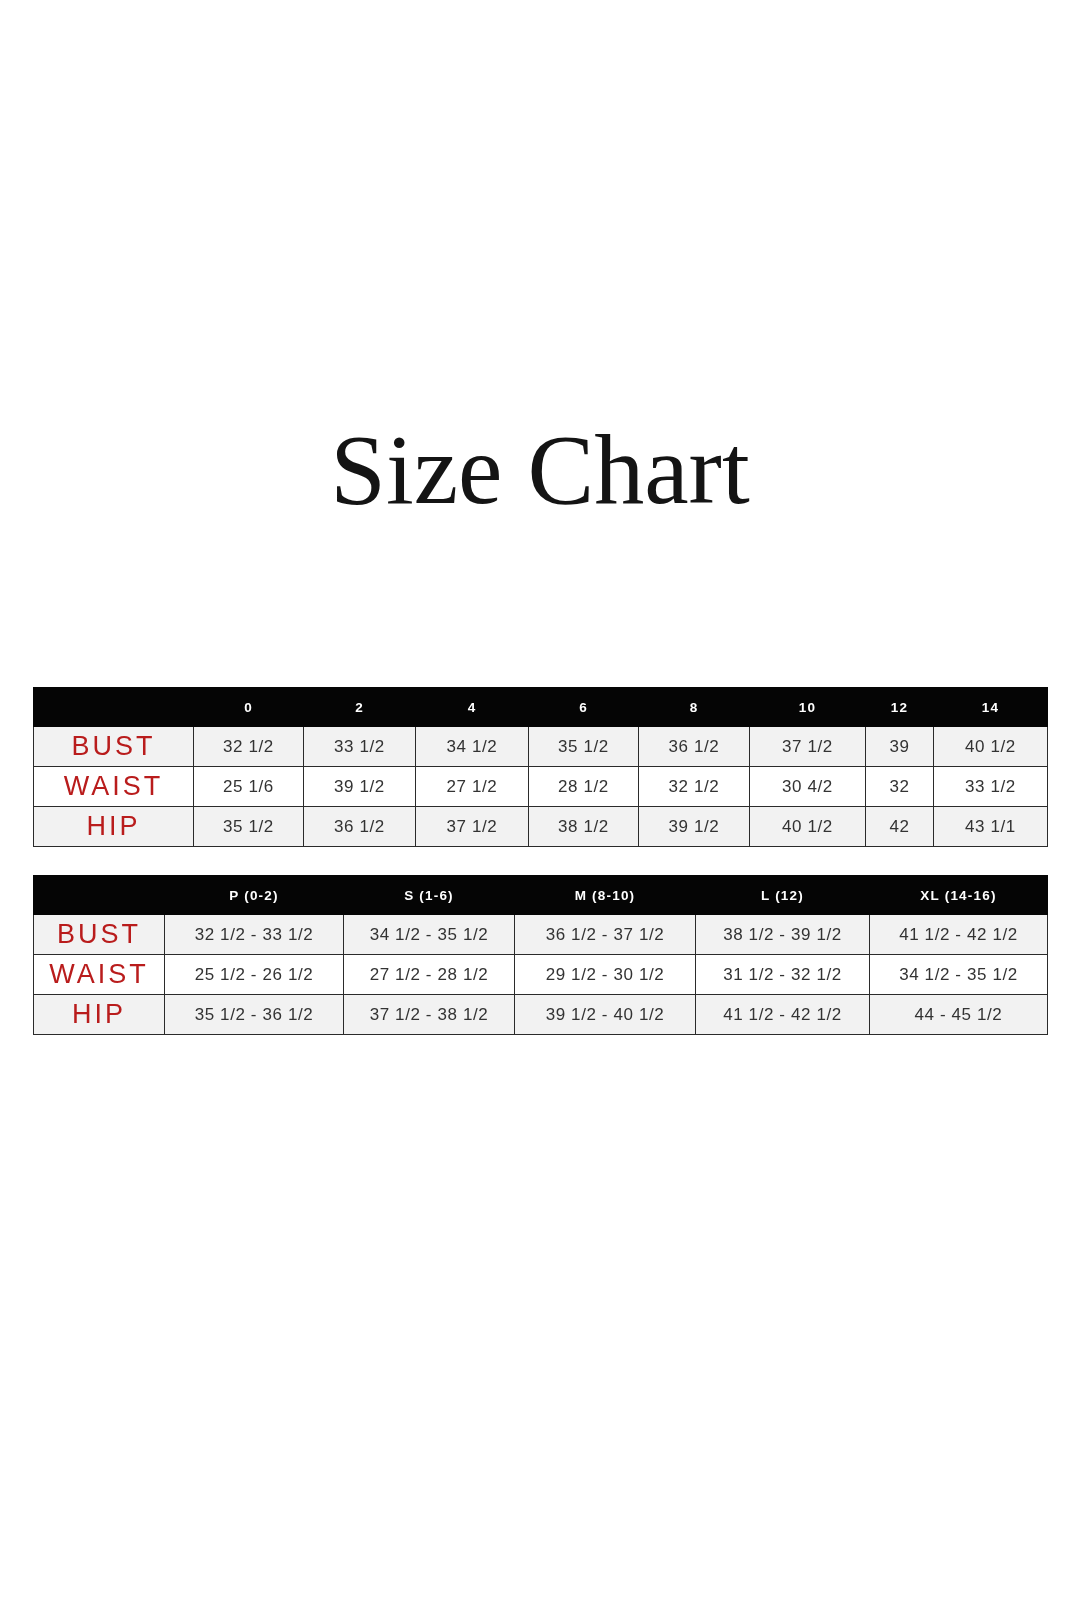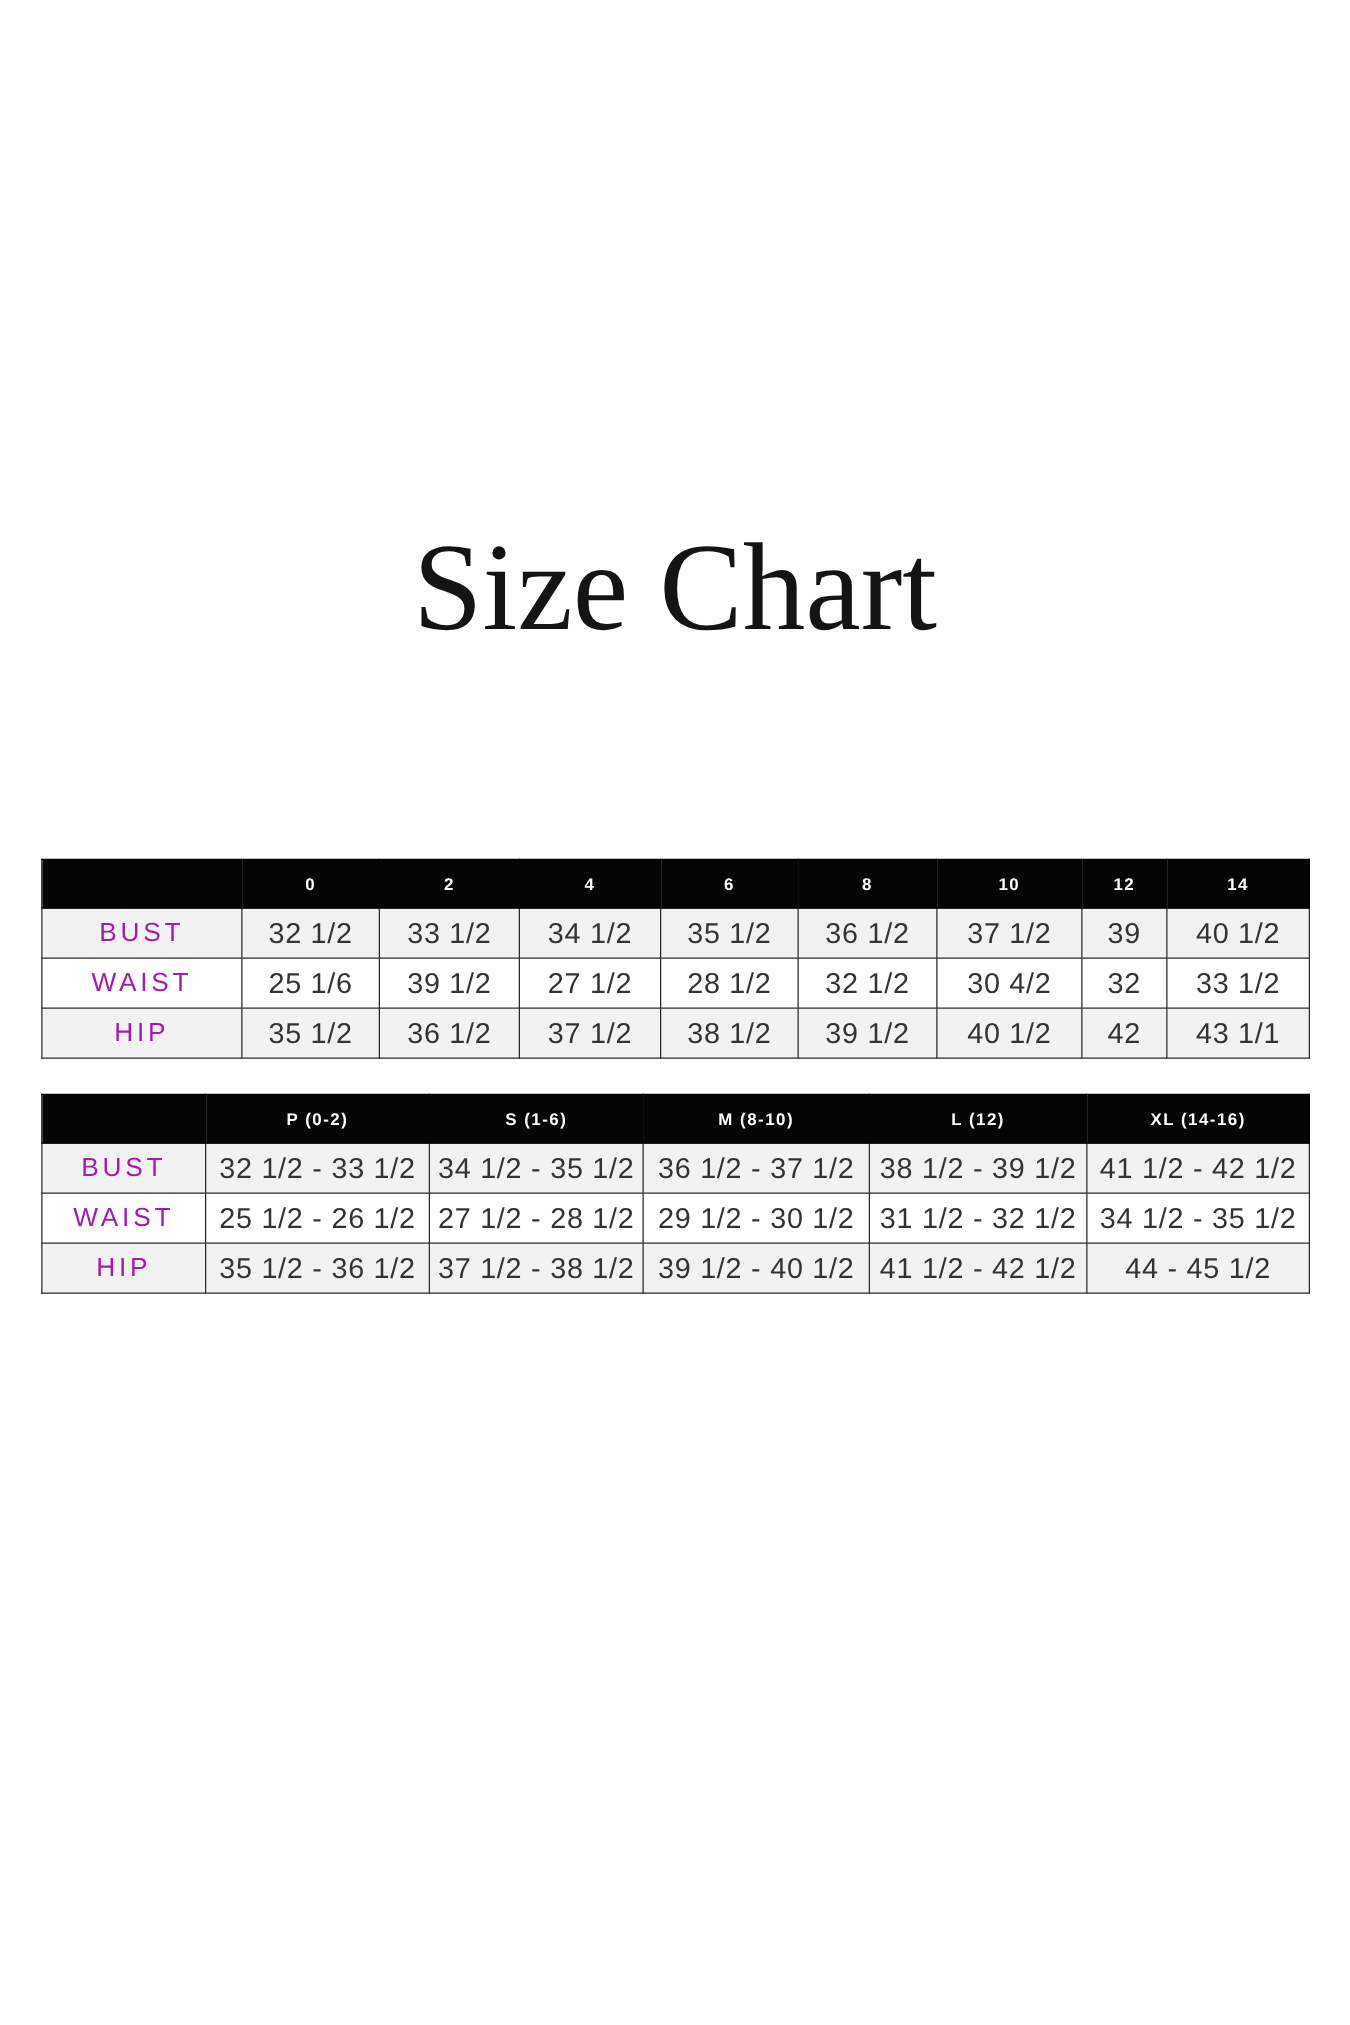--- a/index.html
+++ b/index.html
@@ -46,33 +46,33 @@
     letter-spacing: 1.2px;
     text-align: center;
     vertical-align: middle;
     border: 1px solid #050505;
   }
   table.size-table td {
     height: 40px;
     border: 1px solid #2b2b2b;
     text-align: center;
     vertical-align: middle;
-    font-size: 23px;
+    font-size: 17px;
     font-weight: 400;
     color: #333333;
     letter-spacing: 0.6px;
     background: #ffffff;
   }
   table.size-table tbody tr:nth-child(odd) td {
     background: #f2f2f2;
   }
   table.size-table td.row-label {
-    font-size: 21px;
+    font-size: 27px;
     letter-spacing: 3px;
-    color: #a21caf;
+    color: #b91c1c;
   }
 </style>
 </head>
 <body>
 
 <div class="page">
   <h1 class="page-title">Size Chart</h1>
 
   <div class="charts">
     <table class="size-table">

